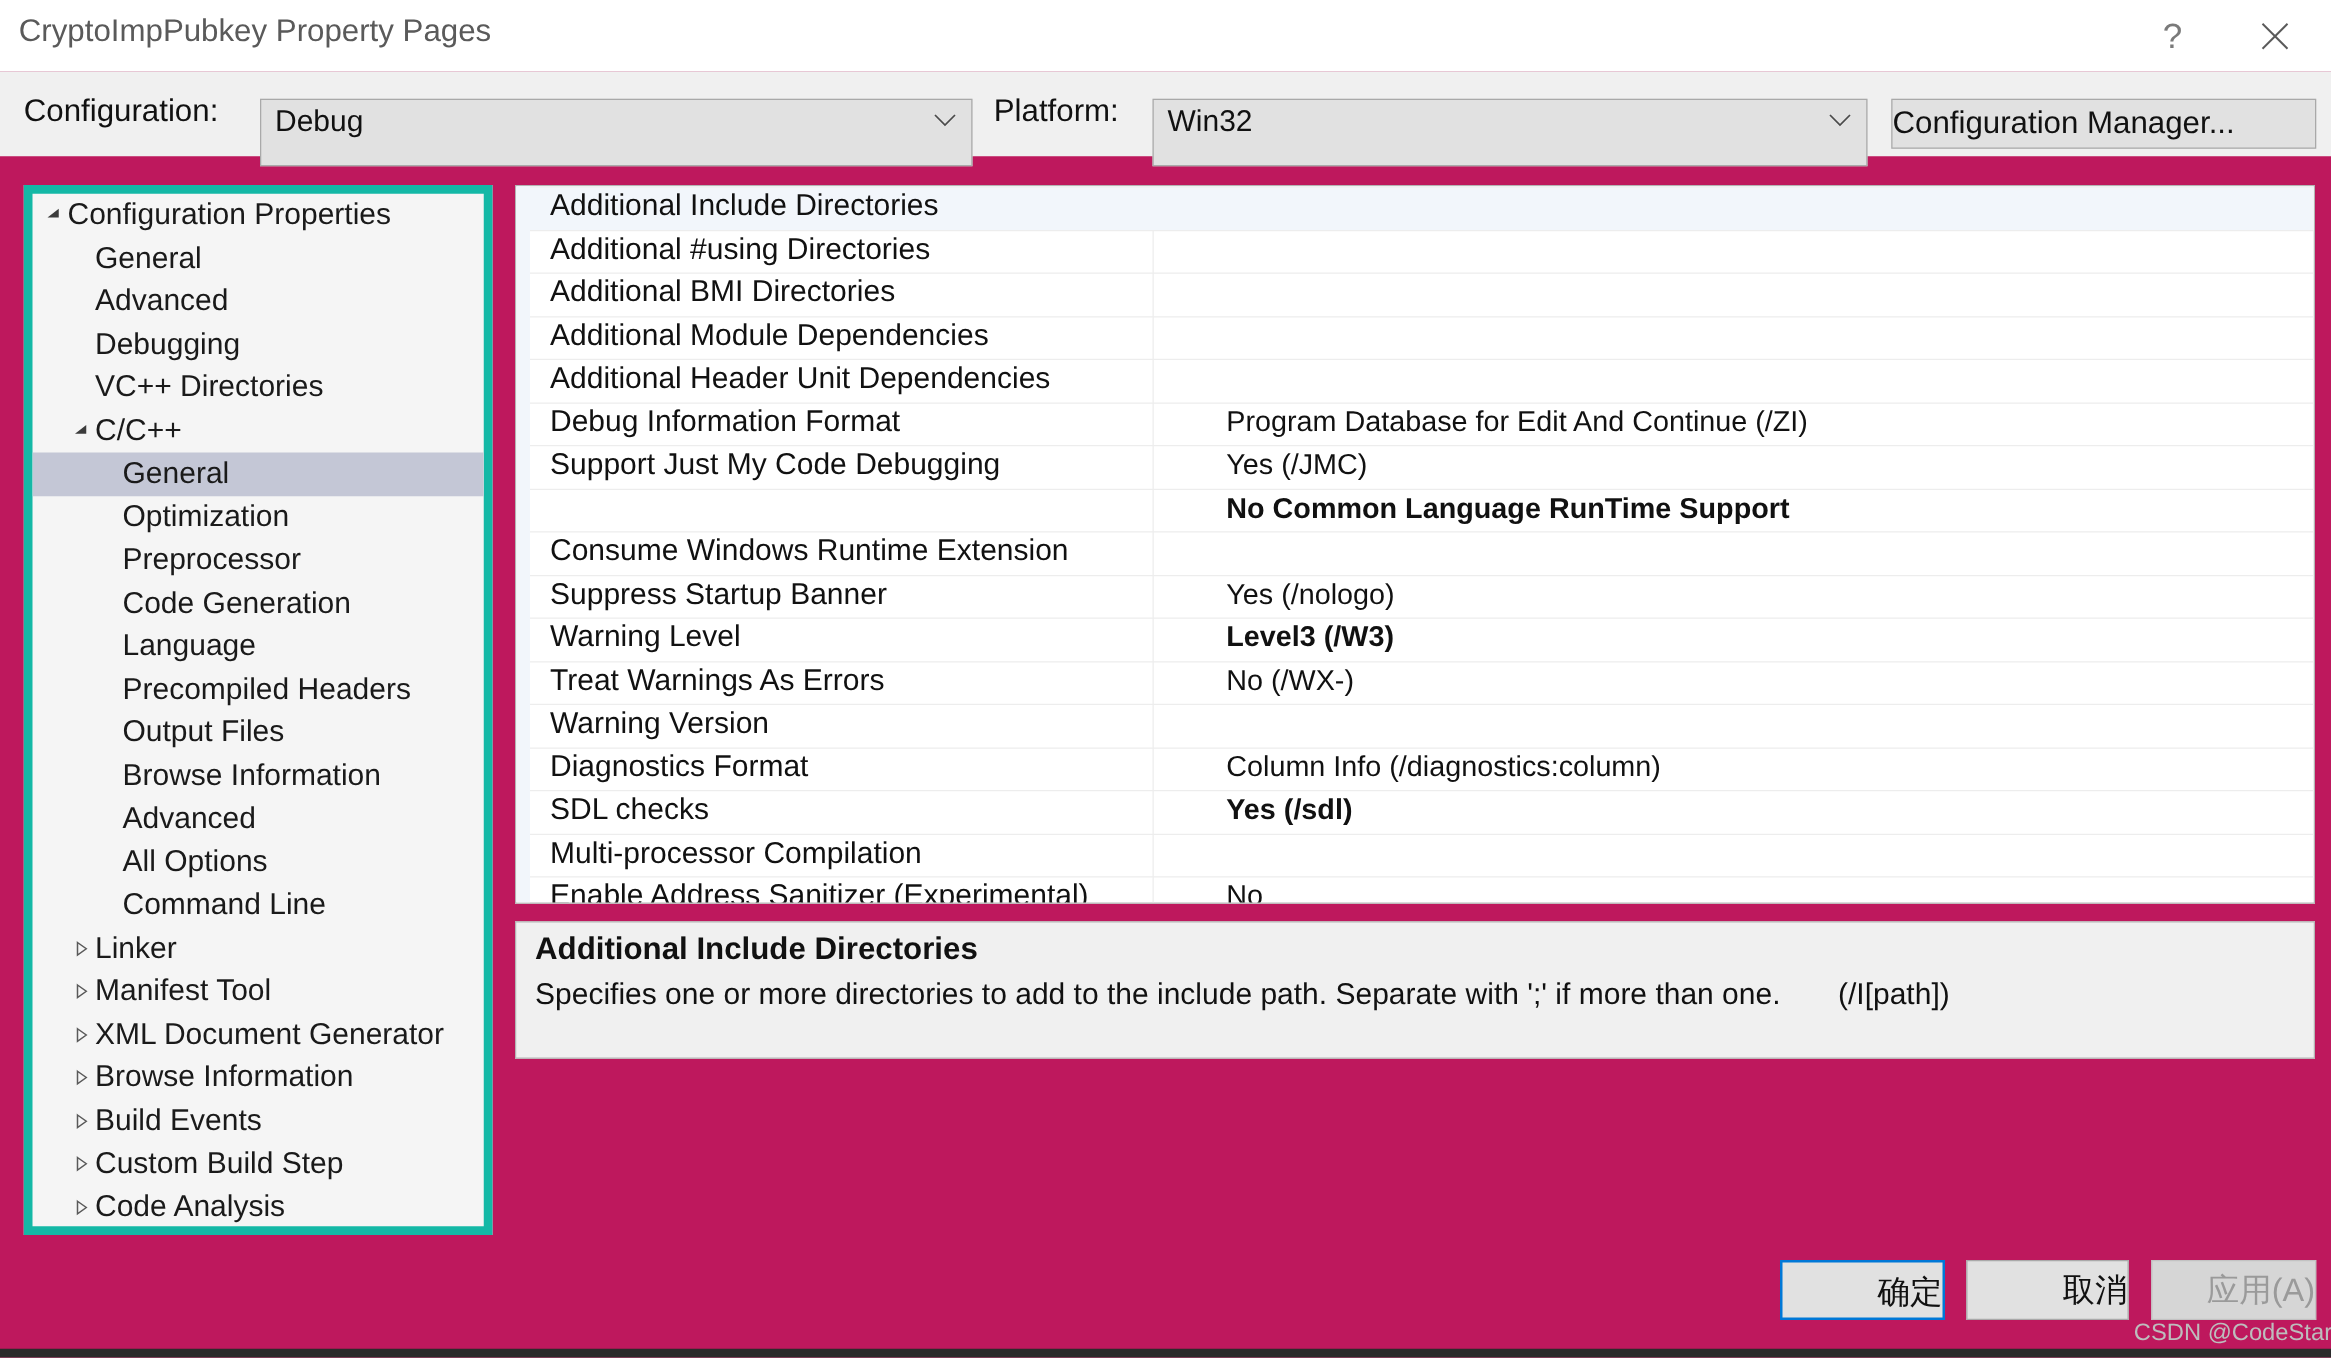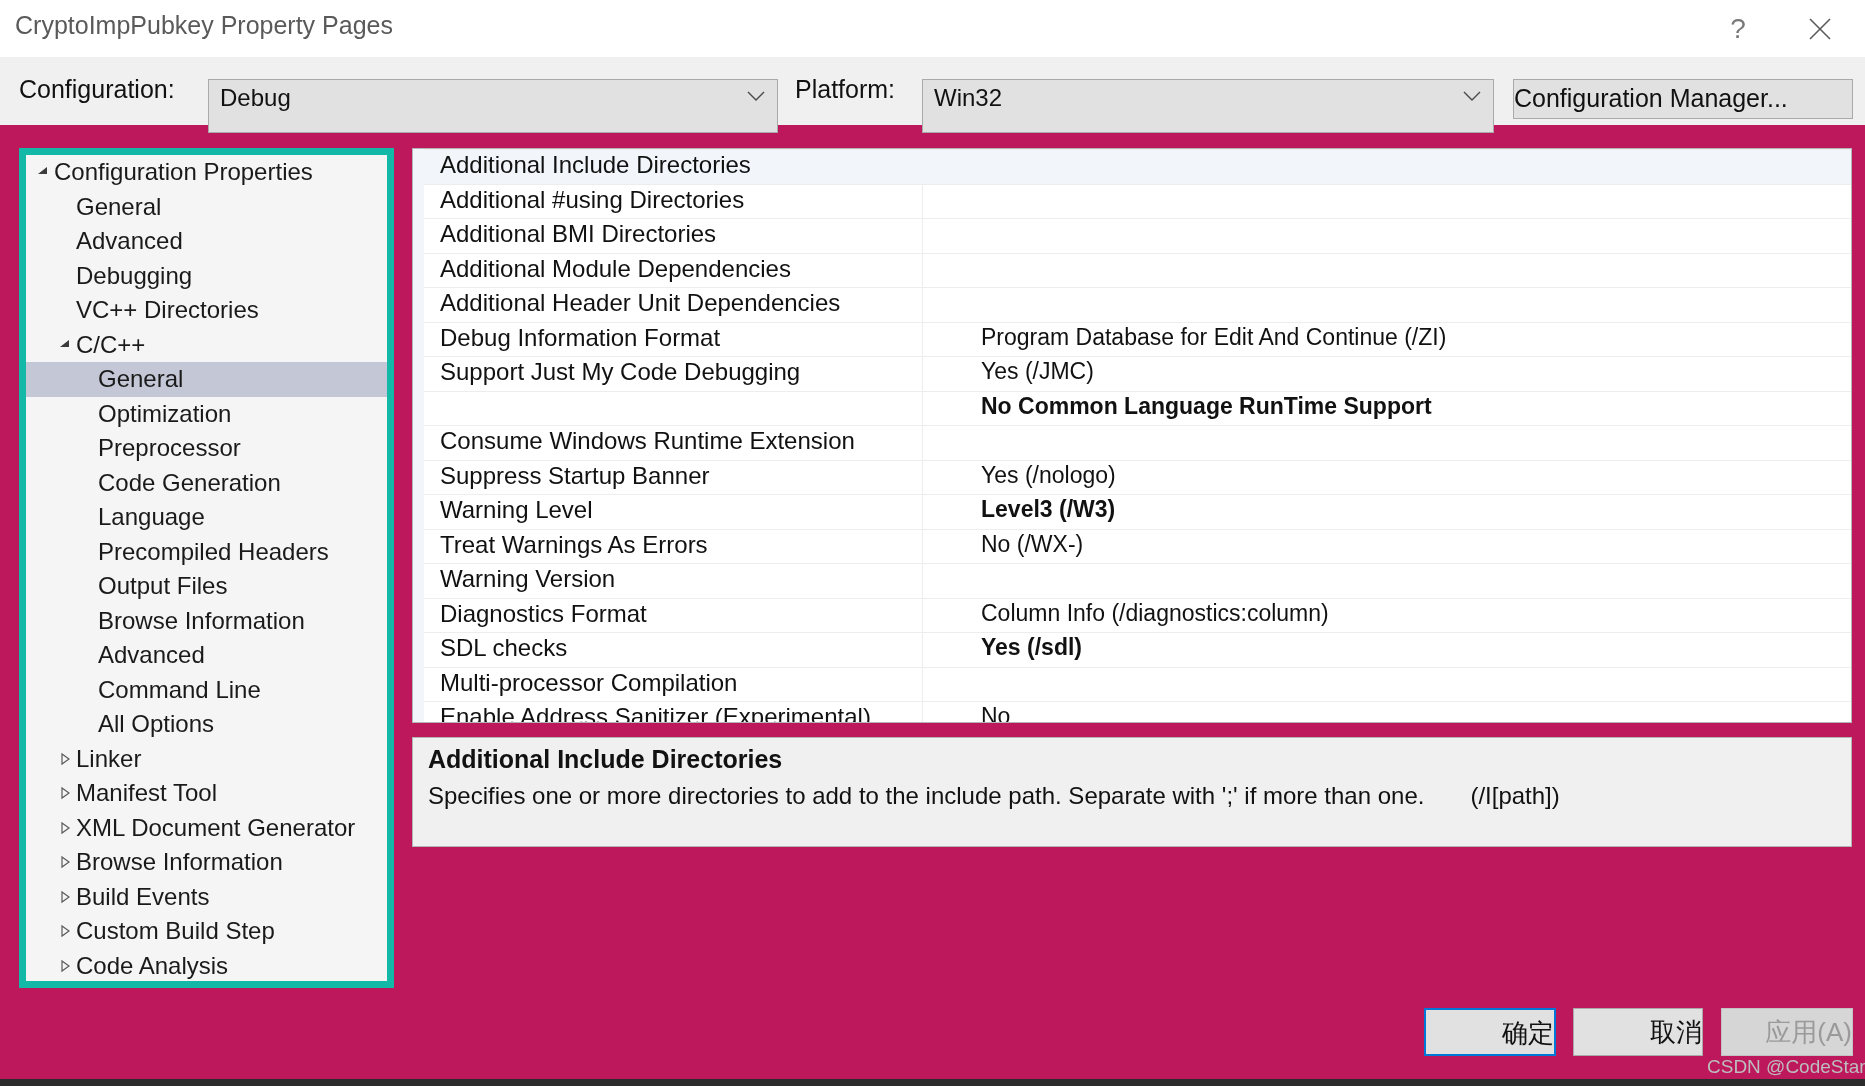--- a/index.html
+++ b/index.html
@@ -171,25 +171,25 @@
       <div class="tnode lv2">
         <span class="tw"></span>
         <span>Browse Information</span>
       </div>
       <div class="tnode lv2">
         <span class="tw"></span>
         <span>Advanced</span>
       </div>
       <div class="tnode lv2">
         <span class="tw"></span>
+        <span>All Options</span>
+      </div>
+      <div class="tnode lv2">
+        <span class="tw"></span>
         <span>Command Line</span>
-      </div>
-      <div class="tnode lv2">
-        <span class="tw"></span>
-        <span>All Options</span>
       </div>
       <div class="tnode lv1">
         <span class="tw">
           <svg width="14" height="14" viewBox="0 0 14 14">
             <polygon points="4,2 11,7 4,12" fill="none" stroke="#5a5a5a" stroke-width="1.2"></polygon>
           </svg>
         </span>
         <span>Linker</span>
       </div>
       <div class="tnode lv1">

